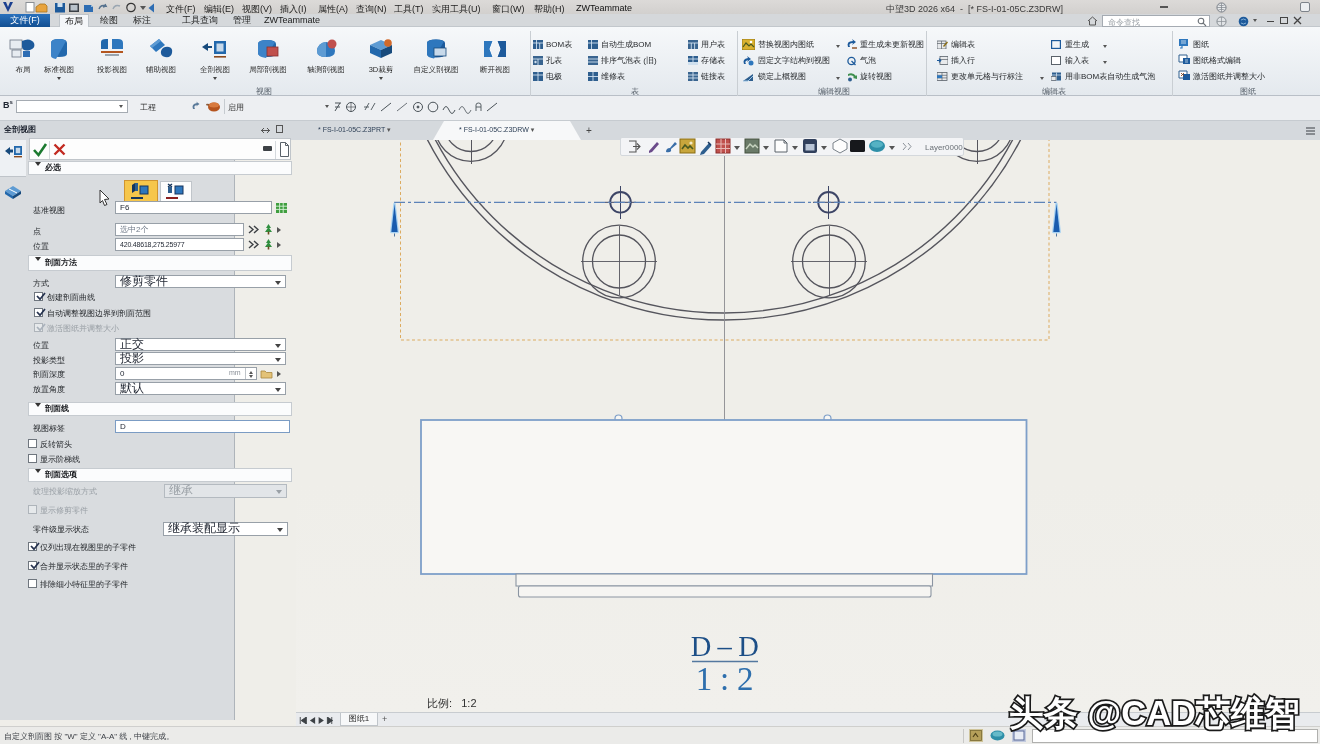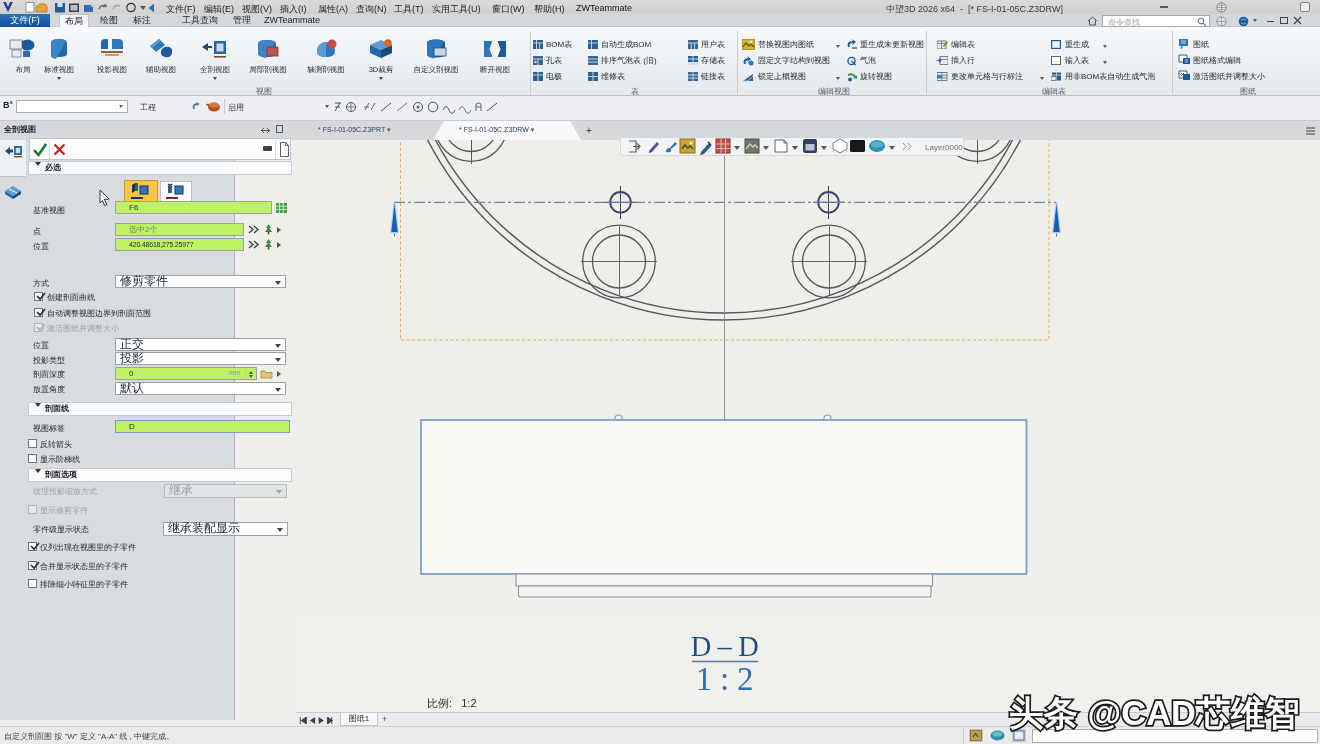--- a/index.html
+++ b/index.html
@@ -16,21 +16,21 @@
 .gsep{position:absolute;top:4px;height:86px;width:1px;background:#c9ced3}
 .glab{position:absolute;top:59px;font-size:8px;color:#57606a;white-space:nowrap}
 .sit{position:absolute;font-size:8px;color:#26292c;white-space:nowrap;line-height:10px}
 .sic{position:absolute;width:10px;height:9px}
 #toolbar2{left:0;top:96px;width:1320px;height:25px;background:#edeff2;border-bottom:1px solid #c6cbd0}
 #tabbar{left:0;top:121px;width:1320px;height:19px;background:#d5d9dd}
 #panel{left:0;top:140px;width:235px;height:580px;background:#d9dcdf;border-right:1px solid #aeb4ba}
 #canvas{left:296px;top:140px;width:1024px;height:572px;background:linear-gradient(#efeee9 60%,#f1f0ec);overflow:hidden}
 #sheetbar{left:296px;top:712px;width:1024px;height:14px;background:#e9ebee;border-top:1px solid #c8ccd0}
 #statusbar{left:0;top:726px;width:1320px;height:18px;background:#ebebe9;border-top:1px solid #cfcfcd}
-.inp{position:absolute;background:#bef264;border:1px solid #98a0a8;font-size:8px;color:#1e2430;line-height:11px;padding-left:13px;white-space:nowrap;overflow:hidden}
+.inp{position:absolute;background:#ffffff;border:1px solid #98a0a8;font-size:8px;color:#1e2430;line-height:11px;padding-left:4px;white-space:nowrap;overflow:hidden}
 .dd{position:absolute;background:#fff;border:1px solid #98a0a8;font-size:12px;color:#1e2430;line-height:11px;padding-left:4px;white-space:nowrap}
 .dd:after{content:"";position:absolute;right:4px;top:5px;border:3px solid transparent;border-top:4px solid #444;}
 .dd.dis{background:#e2e5e8;color:#9aa0a6;border-color:#b4bac0}
 .dd.dis:after{border-top-color:#9aa0a6}
 .cb{position:absolute;width:9px;height:9px;background:#fff;border:1px solid #6f767e}
 .cb.dis{border-color:#aeb4ba;background:#e6e9eb}
 .cb svg{position:absolute;left:-1px;top:-3px}
 .lbl{position:absolute;font-size:8px;color:#23262a;white-space:nowrap}
 .lbl.dis{color:#9aa0a6}
 .sec{position:absolute;left:28px;width:264px;height:14px;background:#fbfcfd;border:1px solid #c6cbd0;font-size:8px;color:#16181c;line-height:12px;padding-left:6px;font-weight:bold}
@@ -469,20 +469,21 @@
   <div class="inp" style="left:115px;top:98px;width:129px;height:13px;font-size:7px;letter-spacing:-0.2px">420.48618,275.25977</div>
   <svg class="a" style="left:248px;top:100px" width="11" height="10" viewBox="0 0 11 10">
       <path d="M1 1 l4 3.5 L1 8 M6 1 l4 3.5 L6 8" fill="none" stroke="#3d4145" stroke-width="1.4"></path>
     </svg>
   <svg class="a" style="left:263px;top:99px" width="11" height="11" viewBox="0 0 11 11">
       <path d="M5.5 0 L8 4 H3 Z M5.5 3 L9 8 H2 Z" fill="#2f8f3f"></path>
       <rect x="4.7" y="7.5" width="1.6" height="3" fill="#6a4a20"></rect>
     </svg>
   <div class="a" style="left:277px;top:102px;width:0;height:0;border:3px solid transparent;border-left:4px solid #555"></div>
 
+  <div class="sec" style="top:115px;height:16px;line-height:14px"><span class="secarr"></span>剖面方法</div>
   <div class="lbl" style="left:33px;top:138px">方式</div>
   <div class="dd" style="left:115px;top:135px;width:171px;height:13px">修剪零件</div>
   <div class="cb" style="left:34px;top:152px">
       <svg width="13" height="13" viewBox="0 0 13 13">
         <path d="M3 6 l3 3.2 L11 3" stroke="#25324f" stroke-width="1.7" fill="none"></path>
       </svg>
     </div>
   <div class="lbl" style="left:47px;top:152px">创建剖面曲线</div>
   <div class="cb" style="left:34px;top:168px">
       <svg width="13" height="13" viewBox="0 0 13 13">

